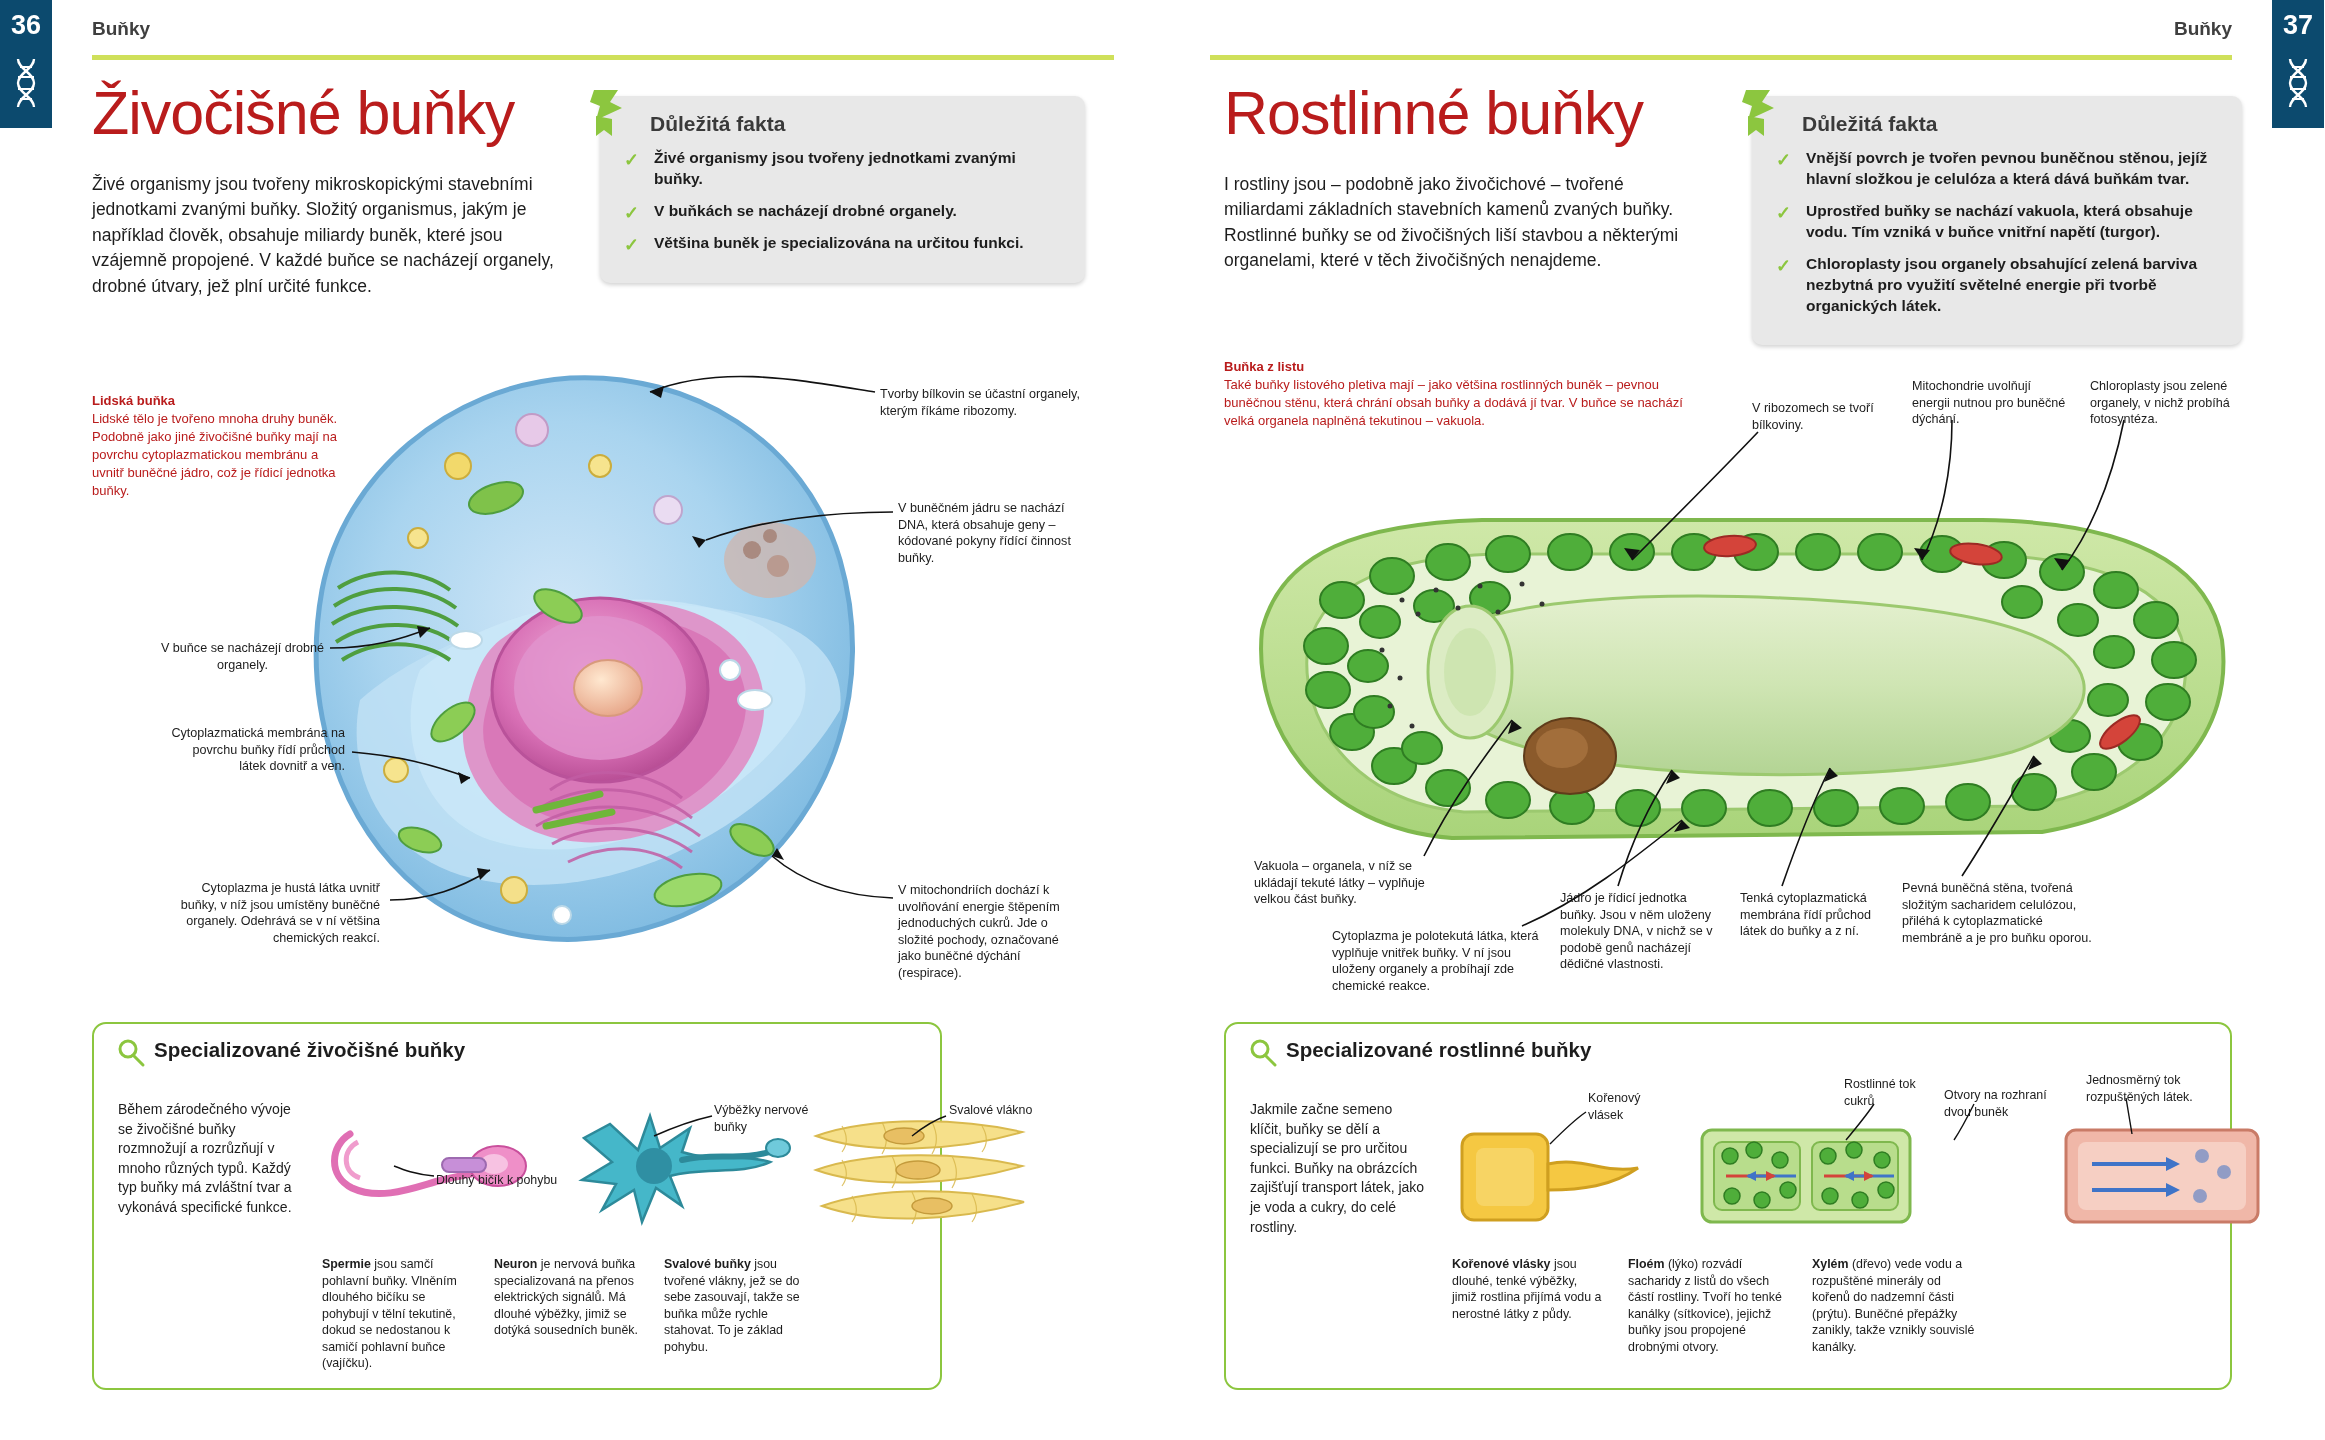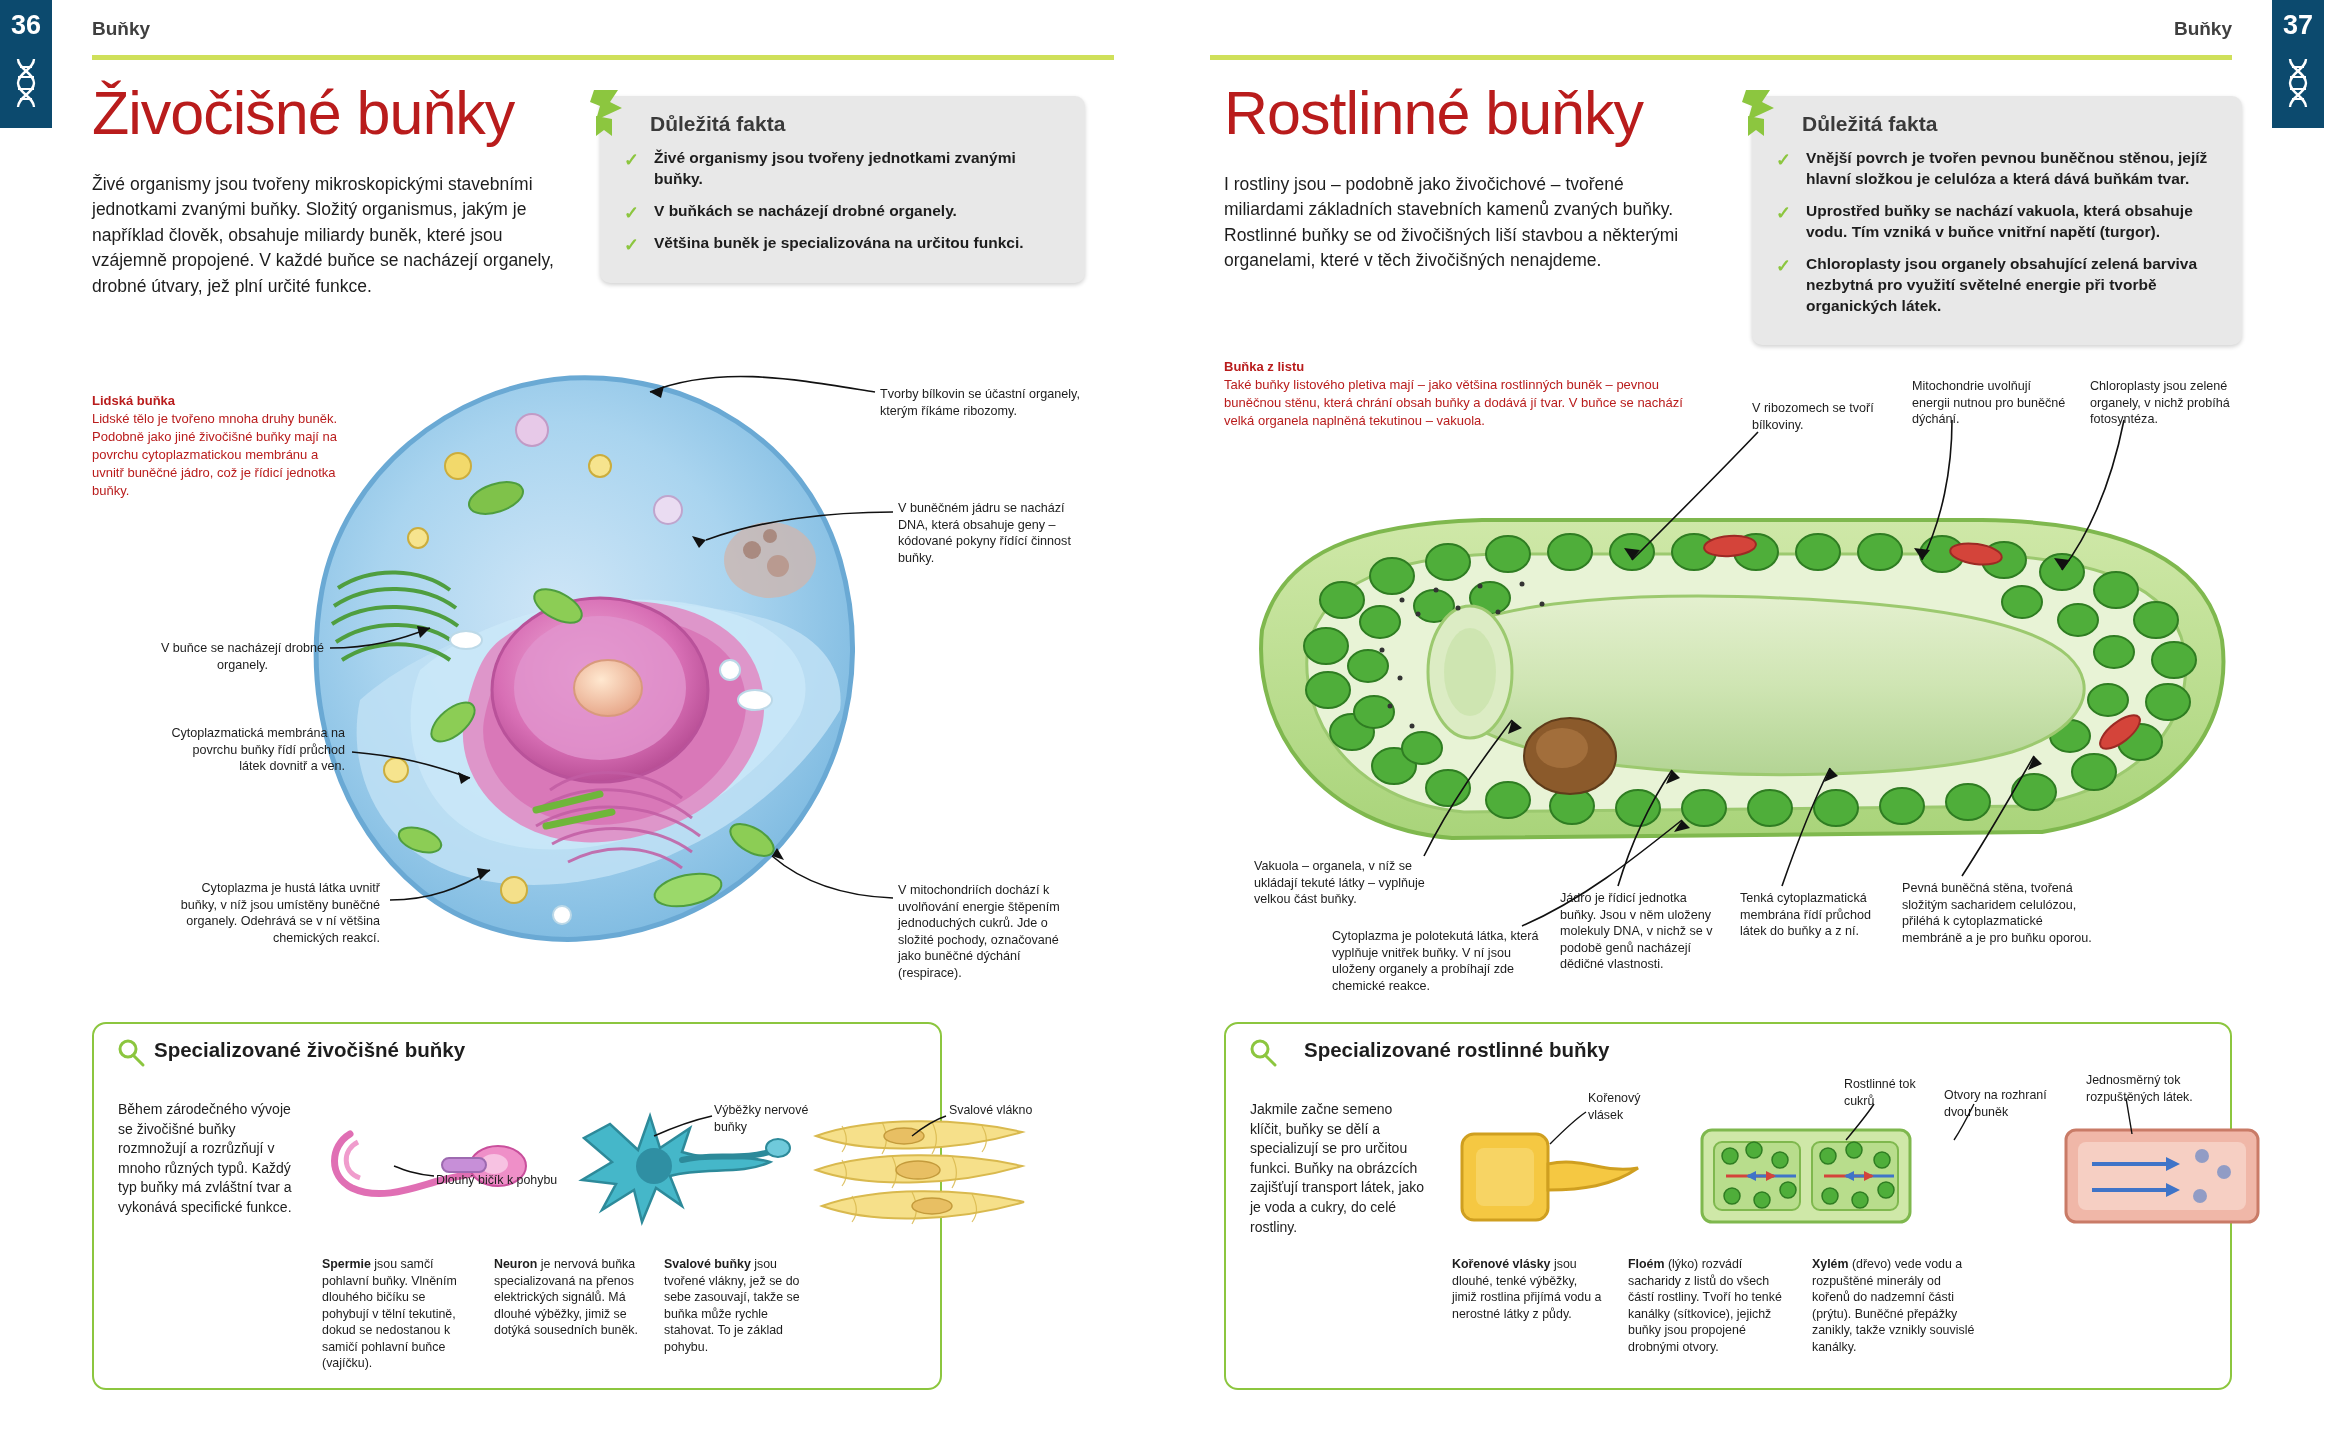--- a/index.html
+++ b/index.html
@@ -490,21 +490,21 @@
         <polygon points="760,560 752,548 768,550"></polygon>
         <polygon points="900,570 892,558 908,560"></polygon>
         <polygon points="350,720 346,734 360,728"></polygon>
         <polygon points="520,820 512,832 528,828"></polygon>
         <polygon points="510,770 504,784 518,778"></polygon>
         <polygon points="668,768 662,782 676,776"></polygon>
         <polygon points="872,756 866,770 880,764"></polygon>
       </g>
     </svg>
 
-    <div class="panel" style="left:62px;top:1022px;width:1008px;height:368px;padding-left:18px;">
+    <div class="panel" style="left:62px;top:1022px;width:1008px;height:368px;">
       <div class="magn">
         <svg width="30" height="30" viewBox="0 0 30 30">
           <circle cx="12" cy="11" r="8" stroke="#8cc63f" stroke-width="3" fill="none"></circle>
           <line x1="17" y1="17" x2="27" y2="27" stroke="#8cc63f" stroke-width="3" stroke-linecap="round"></line>
         </svg>
       </div>
       <h3>Specializované rostlinné buňky</h3>
       <p class="lead" style="left:24px;top:62px;width:175px;">Jakmile začne semeno klíčit, buňky se dělí a specializují se pro určitou funkci. Buňky na obrázcích zajišťují transport látek, jako je voda a cukry, do celé rostliny.</p>
 
       <div class="illus" style="left:226px;top:92px;">

